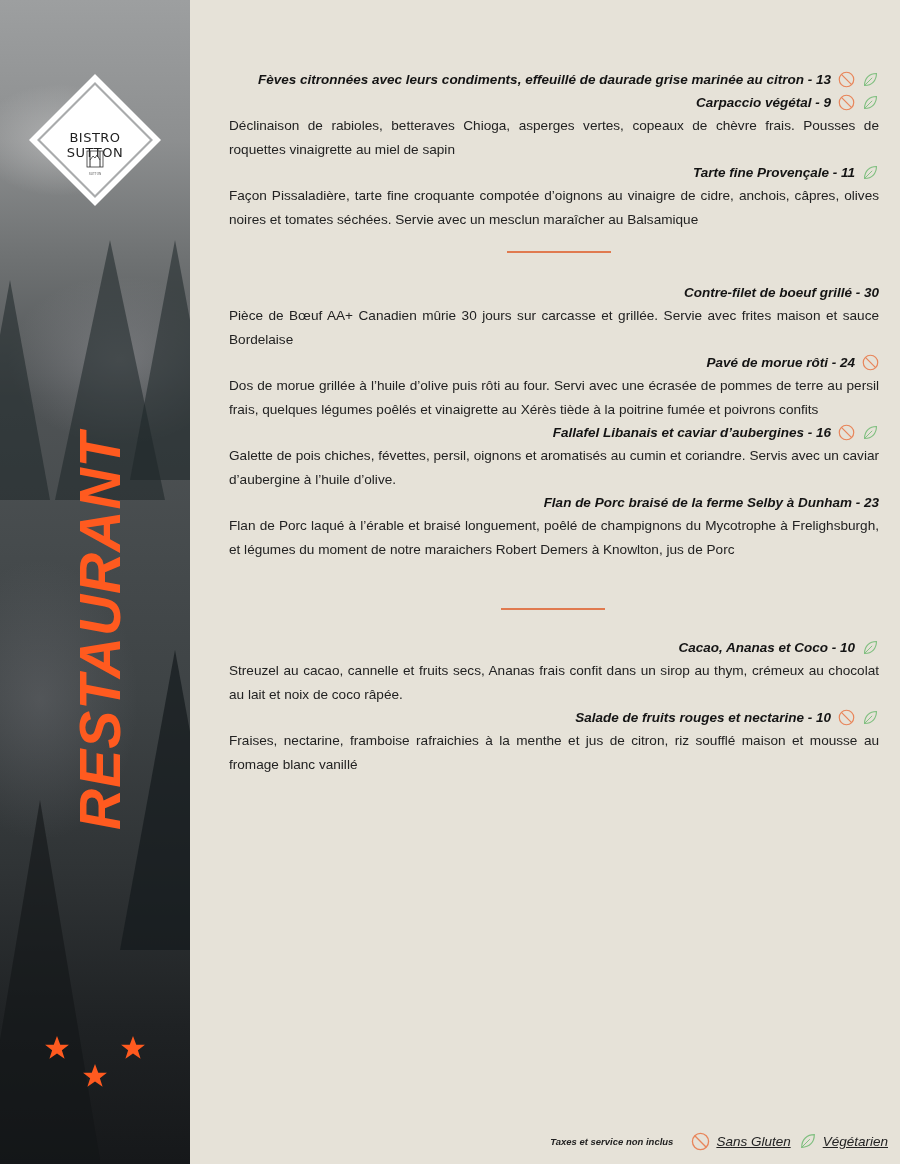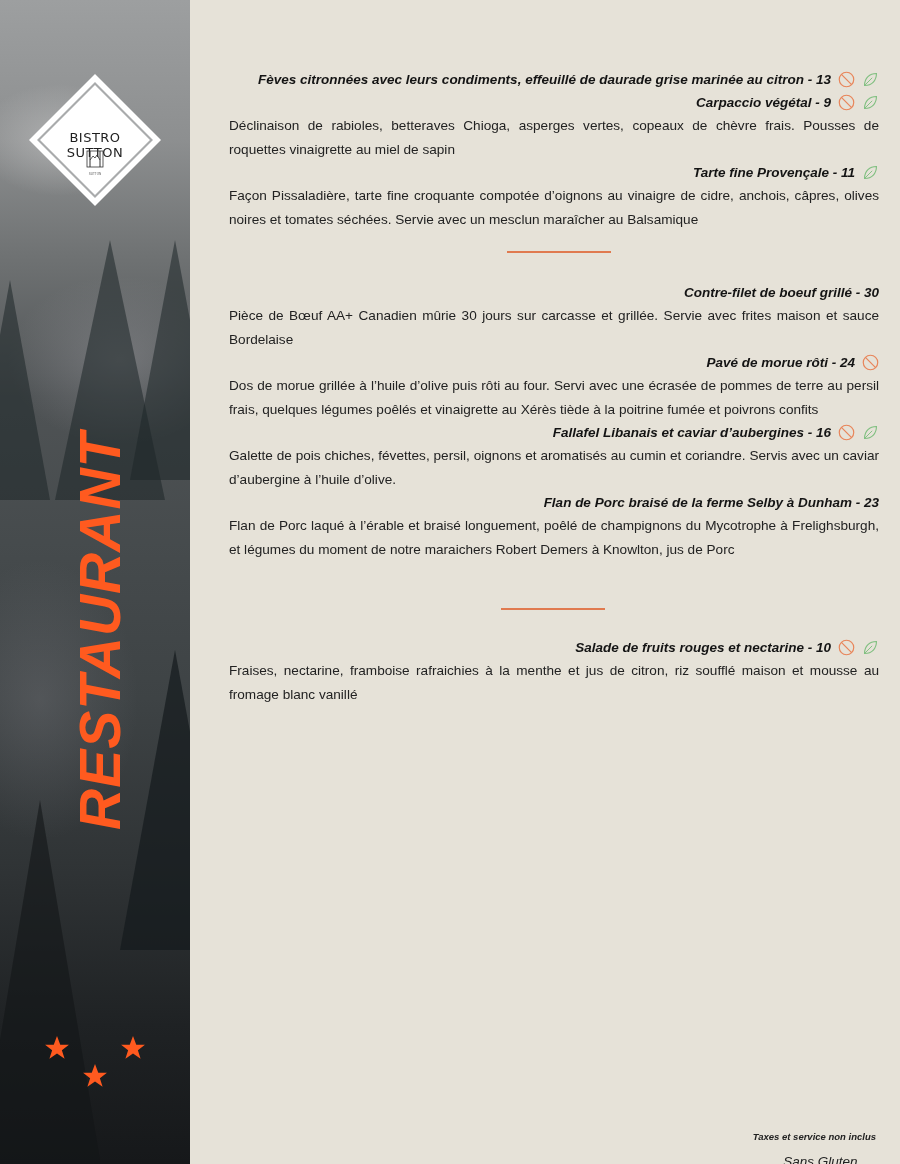--- a/index.html
+++ b/index.html
@@ -73,21 +73,21 @@
     .icon-gf, .icon-veg {
       display: inline-block; width: 17px; height: 17px; vertical-align: -4px; margin-left: 7px;
     }
     .divider {
       width: 104px; height: 2px; background: #e07a4f; margin: 0 auto;
     }
     .extras { font-size: 13.6px; color: #222; }
     .footer {
       position: absolute; right: 12px; top: 1131px; height: 20px;
       display: flex; align-items: center; gap: 6px;
-      font-family: "Liberation Sans", sans-serif; font-style: italic; color: #222; flex-direction: column;
+      font-family: "Liberation Sans", sans-serif; font-style: italic; color: #222;
     }
     .footer .note { font-size: 9.5px; font-weight: bold; margin-right: 12px; }
     .footer .legend { font-size: 13.5px; text-decoration: underline; }
   </style>
 </head>
 <body>
 
 <div class="sidebar">
   <div class="tree" style="left:55px; top:240px; border-left-width:55px; border-right-width:55px; border-bottom-width:260px;"></div>
   <div class="tree" style="left:130px; top:240px; border-left-width:45px; border-right-width:45px; border-bottom-width:240px;"></div>
@@ -203,20 +203,29 @@
       <div class="dish-desc">Flan de Porc laqué à l’érable et braisé longuement, poêlé de champignons du Mycotrophe à Frelighsburgh, et légumes du moment de notre maraichers Robert Demers à Knowlton, jus de Porc</div>
     </div>
     <div style="height:22px;"></div>
   </div>
 
   <div style="height:25px;"></div>
   <div class="divider" style="margin-left:272px; margin-right:auto;"></div>
   <div style="height:26px;"></div>
 
   <div>
+    <div class="dish">
+      <div class="dish-name">
+        <span>Cacao, Ananas et Coco - 10</span><svg class="icon-veg" viewBox="0 0 20 20">
+            <path d="M3 17 C3 8 9 3 17 3 C17 11 12 17 3 17 Z" fill="none" stroke="#7fbf7f" stroke-width="1.3"></path>
+            <line x1="3" y1="17" x2="12" y2="8" stroke="#7fbf7f" stroke-width="1.1"></line>
+          </svg>
+      </div>
+      <div class="dish-desc">Streuzel au cacao, cannelle et fruits secs, Ananas frais confit dans un sirop au thym, crémeux au chocolat au lait et noix de coco râpée.</div>
+    </div>
     <div class="dish">
       <div class="dish-name">
         <span>Salade de fruits rouges et nectarine  - 10</span><svg class="icon-gf" viewBox="0 0 20 20">
             <circle cx="10" cy="10" r="8.5" fill="none" stroke="#e8855a" stroke-width="1.4"></circle>
             <line x1="4" y1="4" x2="16" y2="16" stroke="#e8855a" stroke-width="1.4"></line>
           </svg><svg class="icon-veg" viewBox="0 0 20 20">
             <path d="M3 17 C3 8 9 3 17 3 C17 11 12 17 3 17 Z" fill="none" stroke="#7fbf7f" stroke-width="1.3"></path>
             <line x1="3" y1="17" x2="12" y2="8" stroke="#7fbf7f" stroke-width="1.1"></line>
           </svg>
       </div>

